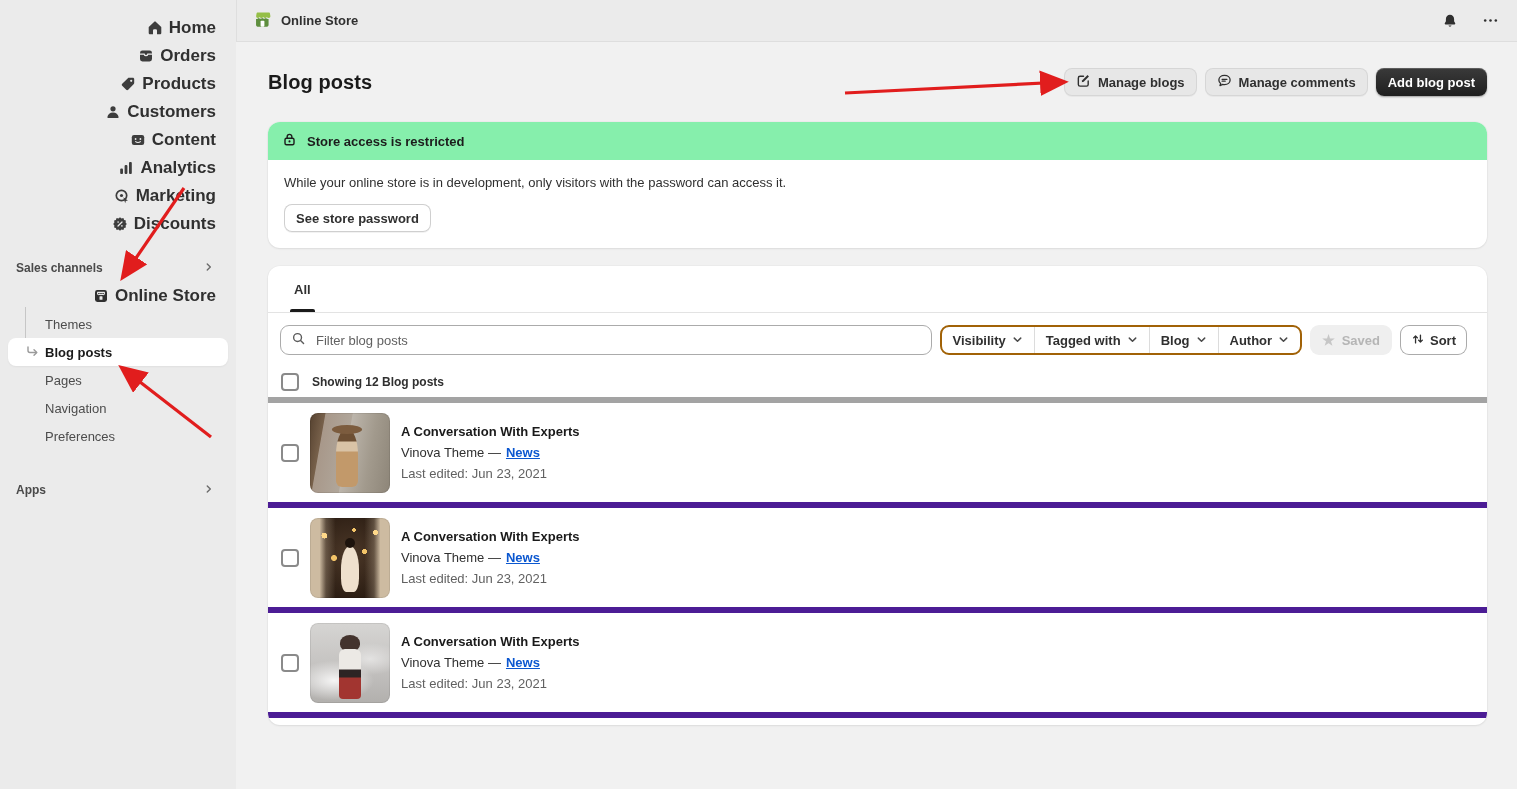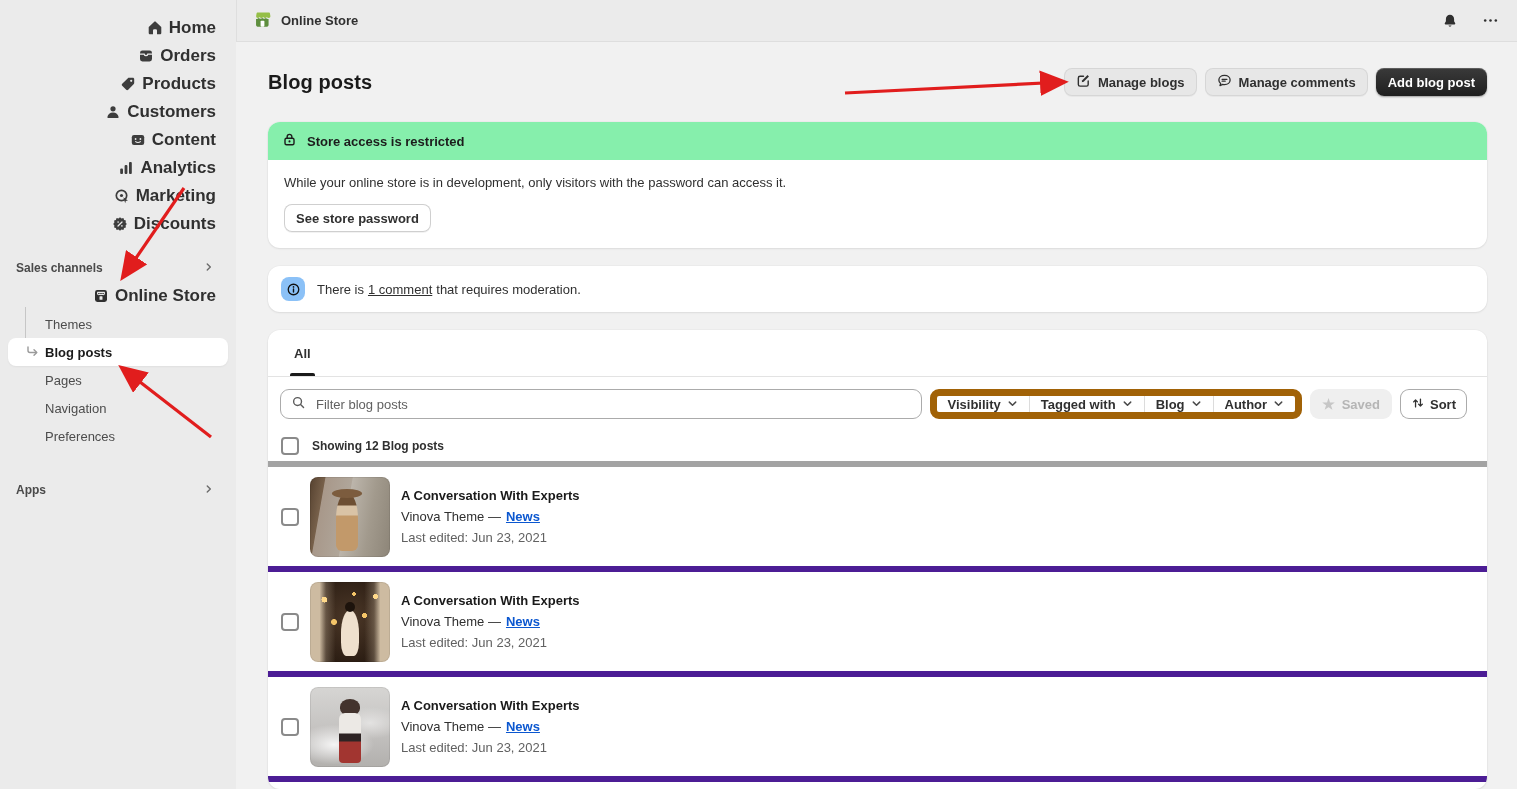--- a/index.html
+++ b/index.html
@@ -68,21 +68,21 @@
   .tab { padding:0 14px; display:flex; align-items:center; font-size:13px; font-weight:600; color:#303030;
     position:relative; cursor:pointer; }
   .tab.active::after { content:""; position:absolute; left:10px; right:10px; bottom:0; height:3px;
     background:#1a1a1a; border-radius:2px 2px 0 0; }
 
   .filter-row { display:flex; align-items:center; gap:8px; padding:12px 20px 12px 12px; }
   .filter-input { flex:1; height:30px; border:1px solid #ababab; border-radius:9px; background:#fff;
     display:flex; align-items:center; gap:8px; padding:0 10px; }
   .filter-input input { border:none; outline:none; flex:1; font-size:13px; font-family:inherit; color:#303030; background:transparent; }
   .filter-input input::placeholder { color:#616161; }
-  .filter-group { display:flex; height:30px; border:7px solid #a16207; border-radius:9px; background:#fff; overflow:hidden; }
+  .filter-group { display:flex; height:30px; border:2px solid #a16207; border-radius:9px; background:#fff; overflow:hidden; }
   .filter-seg { display:flex; align-items:center; gap:6px; padding:0 11px; font-size:13px; font-weight:600;
     color:#303030; border-left:1px solid #dcdcdc; cursor:pointer; white-space:nowrap; }
   .filter-seg:first-child { border-left:none; }
   .saved-btn { height:30px; border-radius:9px; background:#efefef; color:#b5b5b5; display:flex; align-items:center;
     gap:7px; padding:0 12px; font-size:13px; font-weight:600; cursor:default; }
   .saved-btn .star { color:#c6c6c6; font-size:14px; line-height:1; }
   .sort-btn { height:30px; border-radius:9px; background:#fff; box-shadow: inset 0 0 0 1px #ababab;
     display:flex; align-items:center; gap:5px; padding:0 11px; font-size:13px; font-weight:600; color:#303030; cursor:pointer; }
 
   .showing-row { height:36px; display:flex; align-items:center; gap:13px; padding:0 13px;
@@ -325,34 +325,20 @@
                 <circle cx="8" cy="10" r="1.1" fill="#1c1c1c"></circle>
               </svg></span>
           <span>Store access is restricted</span>
         </div>
         <div class="warning-body">
           <div>While your online store is in development, only visitors with the password can access it.</div>
           <button class="btn btn-secondary">See store password</button>
         </div>
       </section>
 
-      <section class="info-banner">
-        <span class="info-badge" style="background: rgb(139, 193, 247);">
-            <svg width="15" height="15" viewBox="0 0 16 16">
-              <circle cx="8" cy="8" r="5.6" fill="none" stroke="#111" stroke-width="1.4"></circle>
-              <path d="M8 7.4v3.3" stroke="#111" stroke-width="1.5" stroke-linecap="round"></path>
-              <circle cx="8" cy="5.2" r=".9" fill="#111"></circle>
-            </svg>
-          </span>
-        <span class="info-text">
-          <span>There is</span>
-          <a>1 comment</a>
-          <span>that requires moderation.</span>
-        </span>
-      </section>
 
       <section class="posts-card">
         <div class="tabs-row">
           <div class="tab active">All</div>
         </div>
 
         <div class="filter-row">
           <div class="filter-input">
             <span><svg width="15" height="15" viewBox="0 0 16 16">
                   <circle cx="7" cy="7" r="4.2" fill="none" stroke="#5c5c5c" stroke-width="1.5"></circle>

